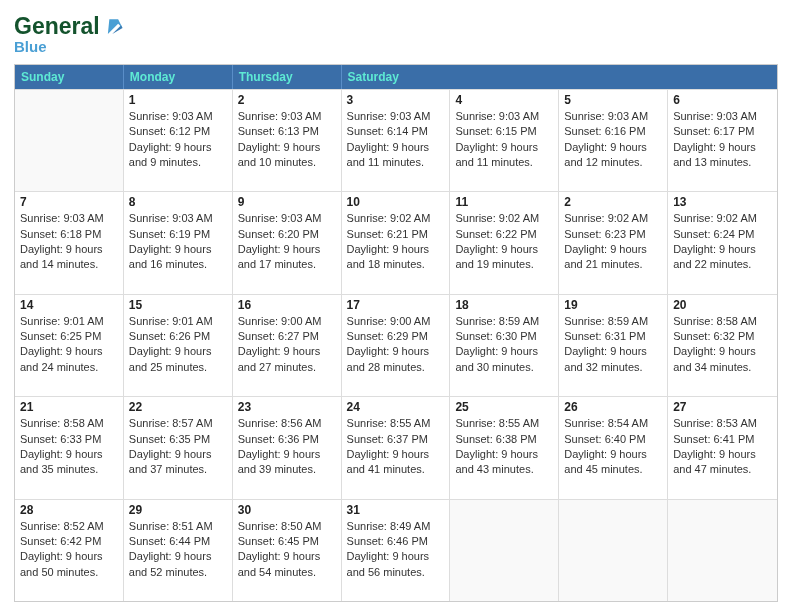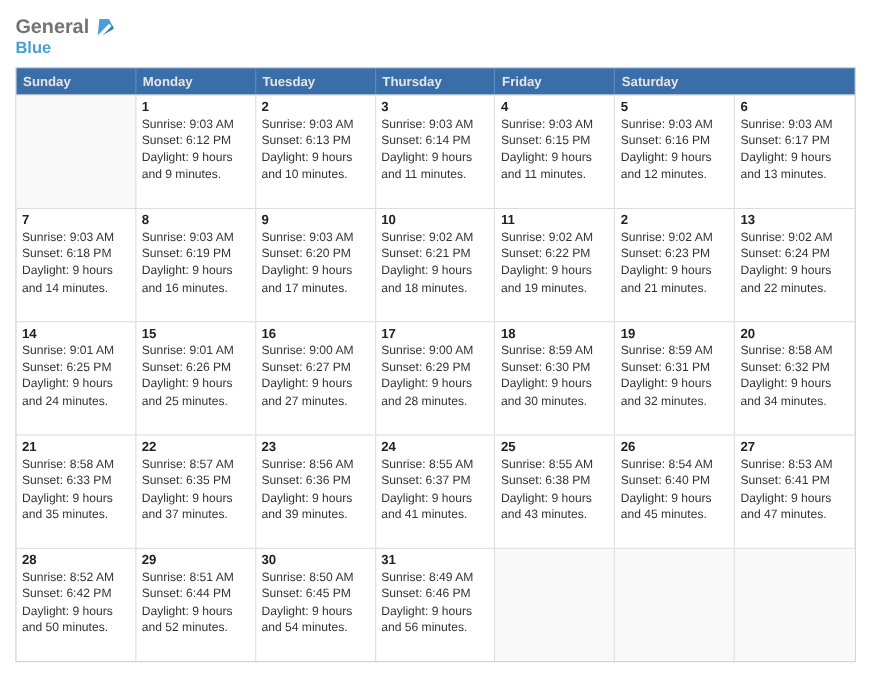--- a/index.html
+++ b/index.html
@@ -23,23 +23,23 @@
       justify-content: space-between;
       align-items: flex-start;
       margin-bottom: 8px;
     }
     .logo {
       display: flex;
       align-items: center;
       margin-top: 4px;
     }
     .logo-text {
-      font-size: 18px;
+      font-size: 23px;
       font-weight: bold;
-      color: #737373;
+      color: #14532d;
       line-height: 1.1;
     }
     .logo-icon {
       width: 22px;
       height: 22px;
       margin-left: 2px;
     }
     .title-area {
       text-align: right;
     }
@@ -57,21 +57,21 @@
       display: flex;
       flex-direction: column;
       border: 1px solid #ccc;
     }
     .cal-header {
       display: grid;
       grid-template-columns: repeat(7, 1fr);
       background: #3a6ea8;
     }
     .cal-header-cell {
-      color: #e5e5e5;
+      color: #5eead4;
       font-weight: bold;
       font-size: 12px;
       padding: 5px 6px;
       border-right: 1px solid #5a8ec8;
       text-align: left;
     }
     .cal-header-cell:last-child { border-right: none; }
     .cal-body {
       display: flex;
       flex-direction: column;
@@ -128,23 +128,21 @@
     <div class="title-area">
       <div class="month-title"></div>
       <div class="location"></div>
     </div>
   </div>
 
   <div class="calendar">
     <div class="cal-header" id="cal-header-row">
         <div class="cal-header-cell">Sunday</div>
         <div class="cal-header-cell">Monday</div>
-        <div class="cal-header-cell">Tuesday</div>
         <div class="cal-header-cell">Thursday</div>
-        <div class="cal-header-cell">Friday</div>
         <div class="cal-header-cell">Saturday</div>
       </div>
     <div class="cal-body" id="cal-body">
         <div class="cal-row">
           <div class="cal-cell empty"></div>
           <div class="cal-cell">
             <span class="day-num">1</span>
             <div class="cell-info" style="white-space: pre-line;">Sunrise: 9:03 AM
 Sunset: 6:12 PM
 Daylight: 9 hours

